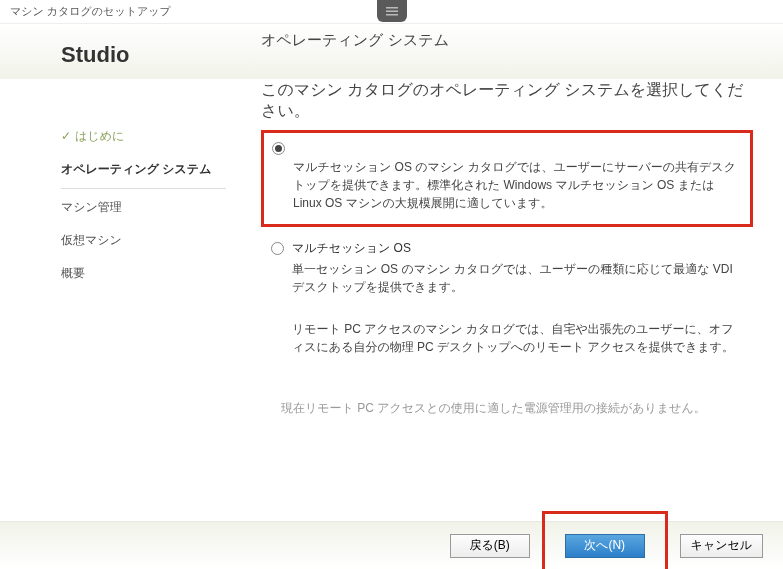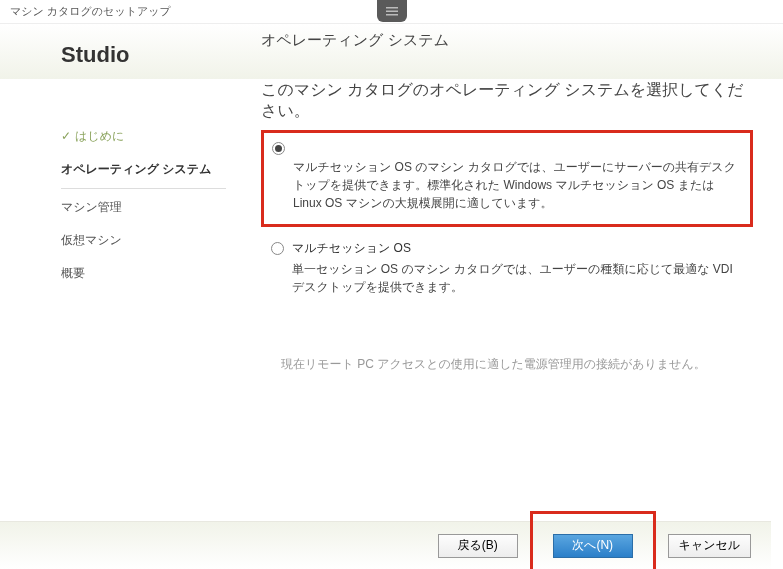--- a/index.html
+++ b/index.html
@@ -117,21 +117,21 @@
       margin-bottom: 8px;
       line-height: 1.5;
     }
     .note {
       font-size: 12px;
       color: #999;
       margin: 30px 0 0 20px;
     }
     .footer {
       position: absolute;
-      bottom: 0; left: 0; right: 12px;
+      bottom: 0; left: 0; right: 0;
       height: 48px;
       background: linear-gradient(to bottom, #f1f3e9 0%, #ffffff 100%);
       border-top: 1px solid #e8e8e0;
       display: flex;
       justify-content: flex-end;
       align-items: center;
       gap: 12px;
       padding-right: 20px;
     }
     .btn {
@@ -193,20 +193,21 @@
           <div class="option-desc">マルチセッション OS のマシン カタログでは、ユーザーにサーバーの共有デスクトップを提供できます。標準化された Windows マルチセッション OS または Linux OS マシンの大規模展開に適しています。</div>
         </div>
         <div class="options-box">
           <div class="option-row">
             <span class="radio"></span>
             <span class="option-label">マルチセッション OS</span>
           </div>
           <div class="option-desc">単一セッション OS のマシン カタログでは、ユーザーの種類に応じて最適な VDI デスクトップを提供できます。</div>
         </div>
         <div class="options-box">
+          <div class="option-desc">リモート PC アクセスのマシン カタログでは、自宅や出張先のユーザーに、オフィスにある自分の物理 PC デスクトップへのリモート アクセスを提供できます。</div>
         </div>
       </div>
     <div class="note">現在リモート PC アクセスとの使用に適した電源管理用の接続がありません。</div>
   </main>
 </div>
 
 <div class="footer">
   <button class="btn">戻る(B)</button>
   <div class="btn-highlight-wrap">
     <button class="btn primary">次へ(N)</button>

